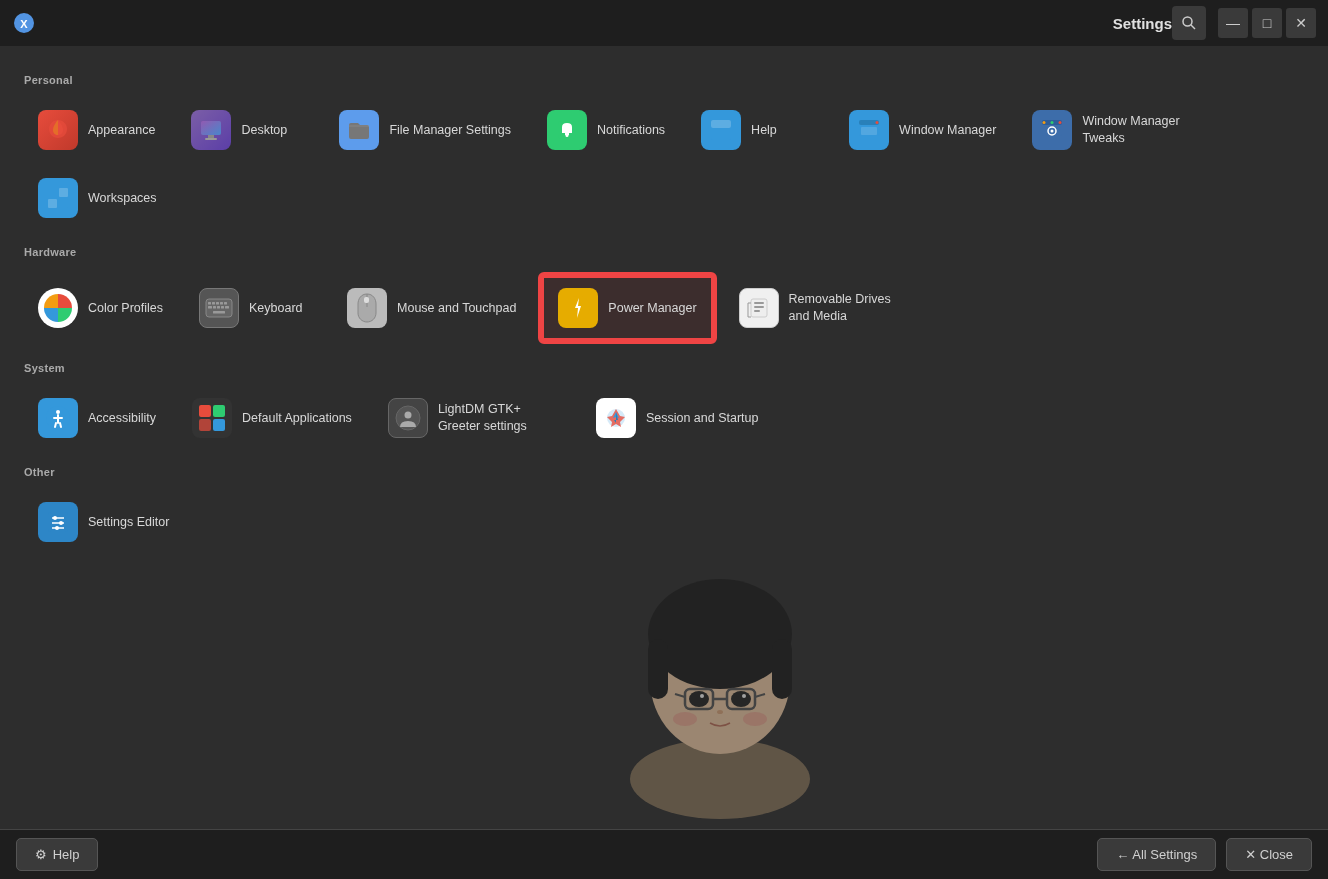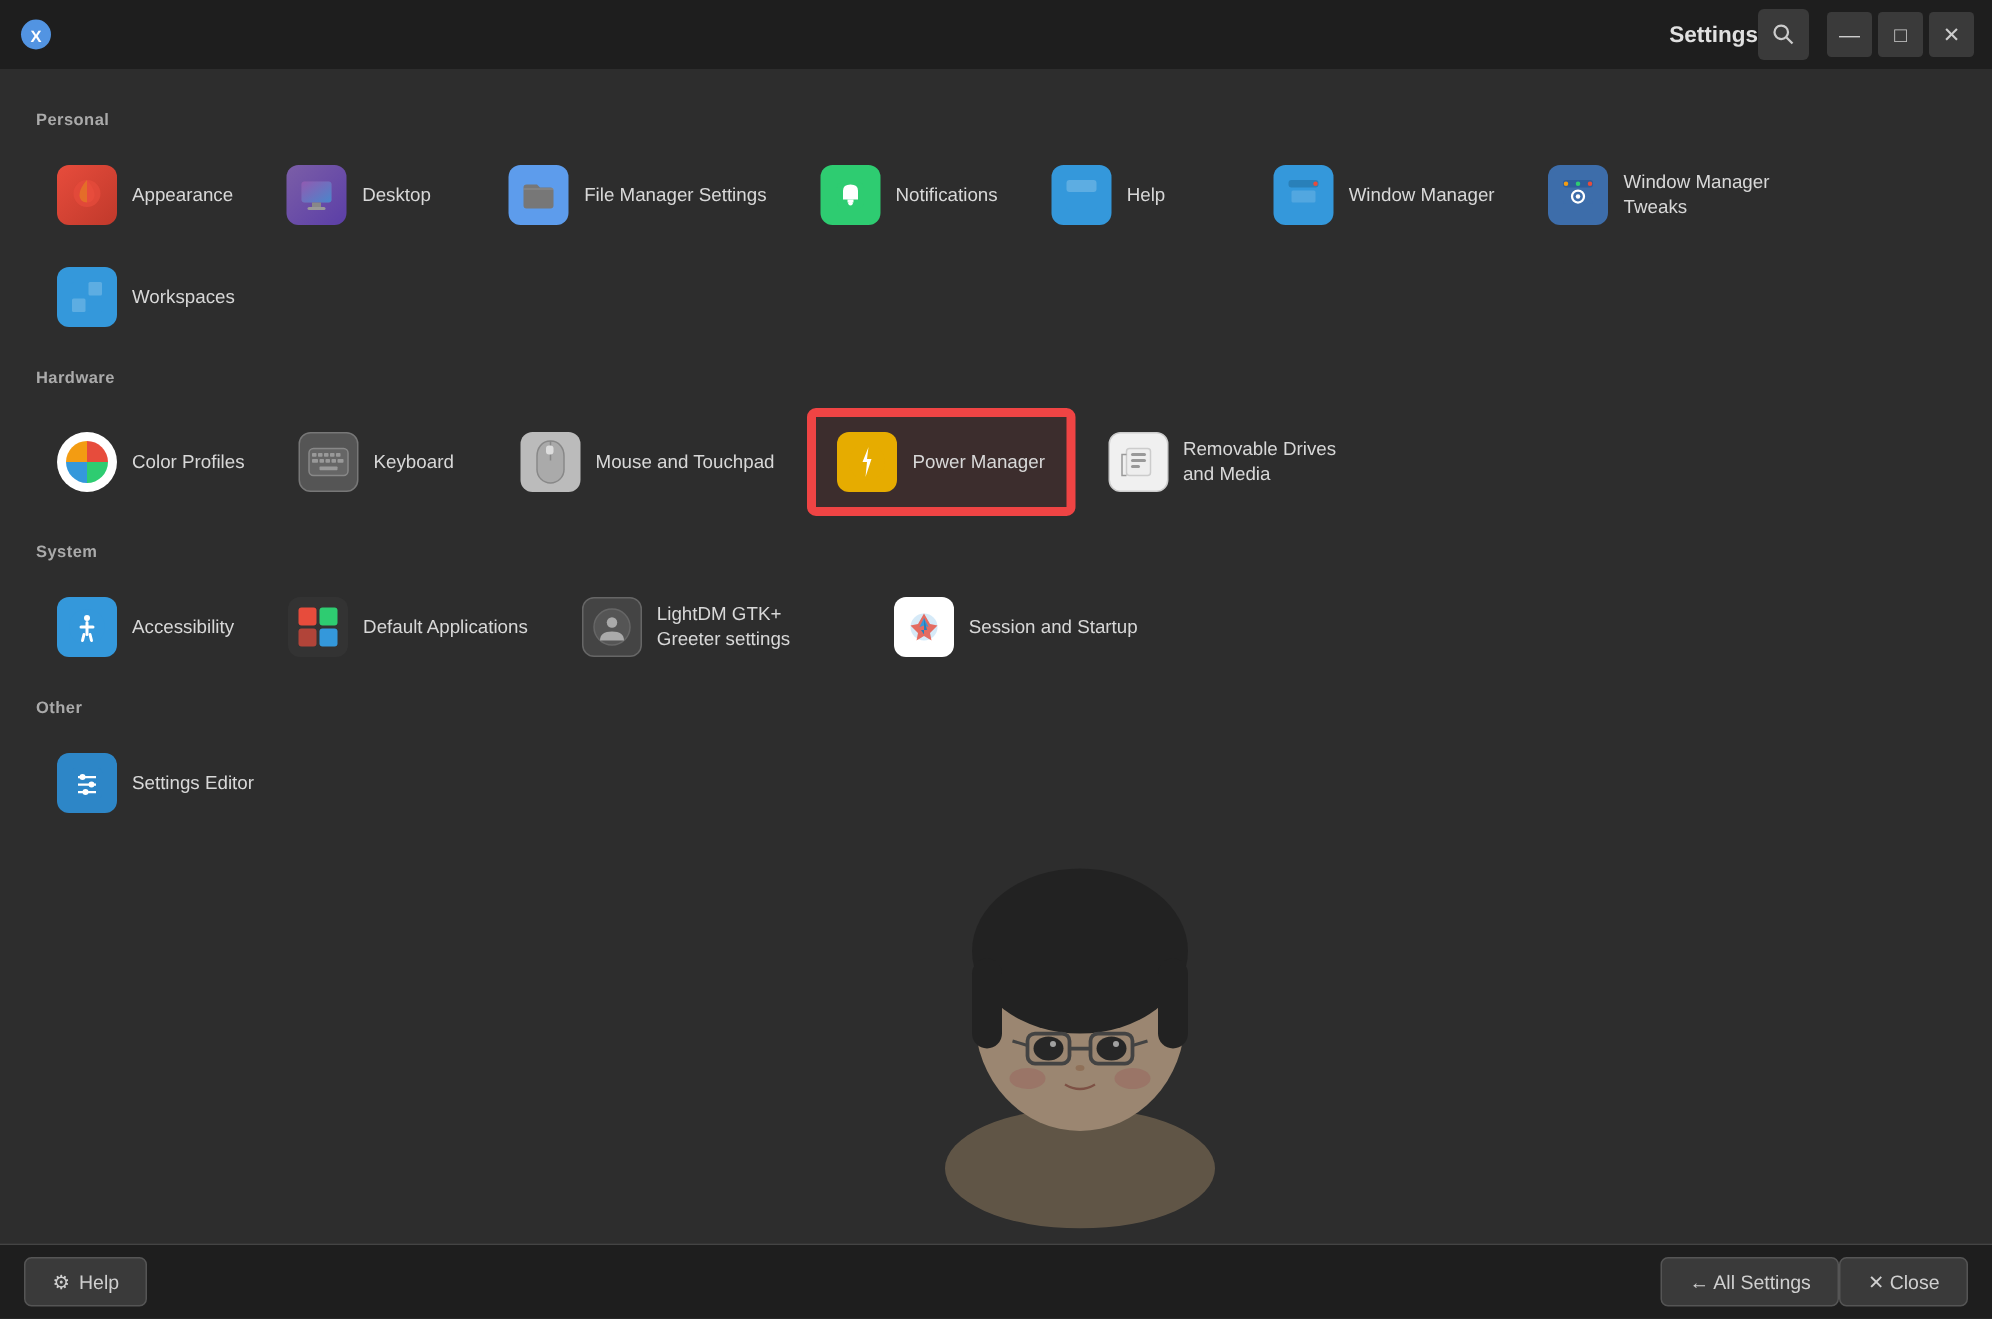--- a/index.html
+++ b/index.html
@@ -160,21 +160,21 @@
       padding: 8px 18px;
       border-radius: 5px;
       cursor: pointer;
       font-size: 13px;
       display: flex;
       align-items: center;
       gap: 6px;
     }
     .footer-right {
       display: flex;
-      gap: 0;
+      gap: 10px;
     }
 
     
     .anime-overlay {
       position: absolute;
       bottom: 60px;
       left: 50%;
       transform: translateX(-30%);
       width: 280px;
       height: 340px;

